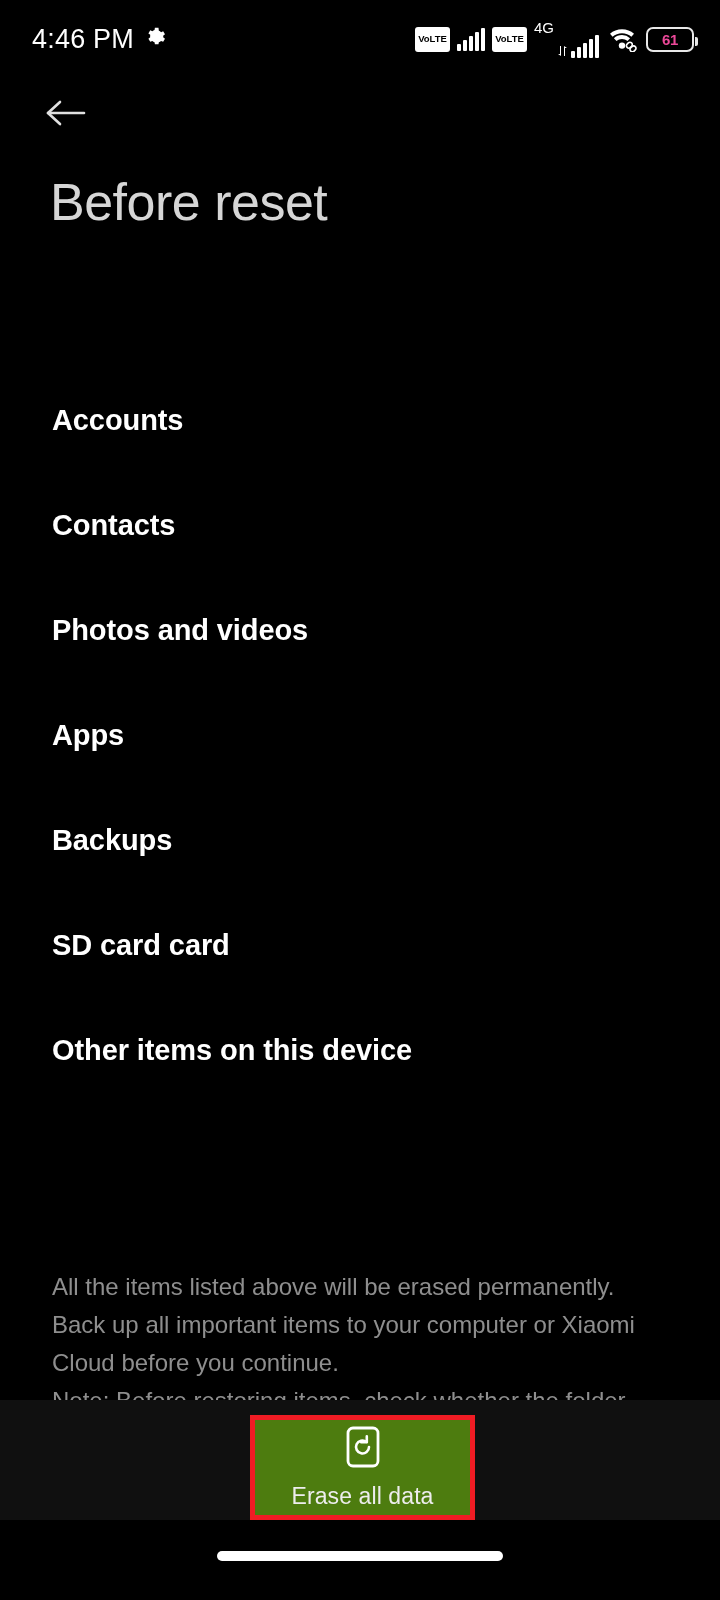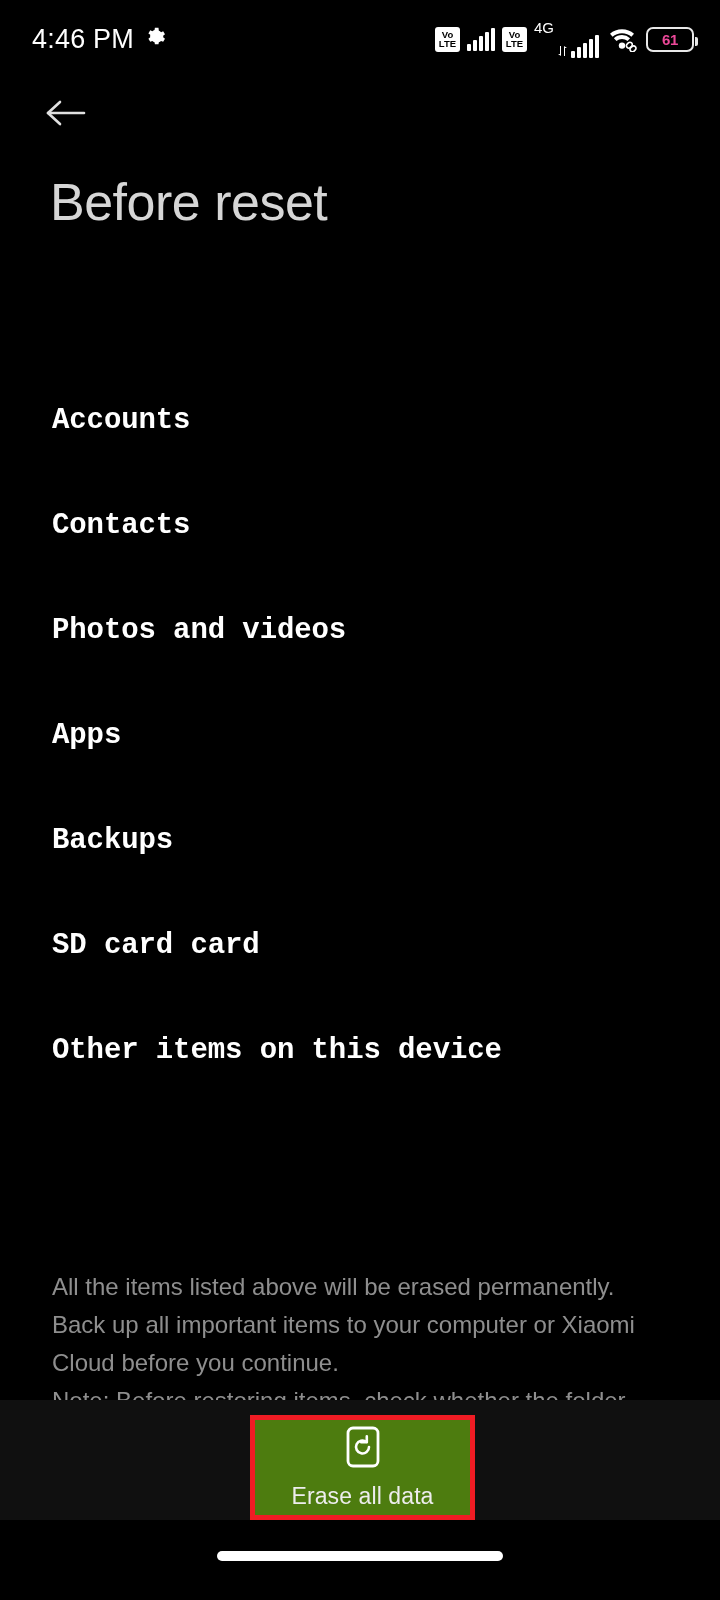--- a/index.html
+++ b/index.html
@@ -27,22 +27,22 @@
   .clock {
     color:#ffffff; font-size:27px; font-weight:500;
     letter-spacing:0.2px;
   }
   .gear-icon { display:block; }
   .status-right { display:flex; align-items:center; gap:7px; }
 
   .volte-badge {
     background:#ffffff; color:#000000;
     border-radius:3px;
-    width:25px; height:25px;
-    display:flex; flex-direction:column;
+    width:35px; height:25px;
+    display:flex; 
     align-items:center; justify-content:center;
     line-height:1;
   }
   .volte-badge span:nth-child(1){ font-size:9.5px; font-weight:700; }
   .volte-badge span:nth-child(2){ font-size:9.5px; font-weight:700; }
 
   .bars { display:flex; align-items:flex-end; gap:2px; height:24px; }
   .bars i { display:block; width:4px; background:#ffffff; border-radius:1px; }
   .bars i.b1{ height:7px; } .bars i.b2{ height:11px; }
   .bars i.b3{ height:15px; } .bars i.b4{ height:19px; }
@@ -86,21 +86,21 @@
     line-height:1;
   }
   #section-header {
     position:absolute; left:52px; top:302px;
     color:#8a8a8a;
     font-size:23px; font-weight:400;
     letter-spacing:0.4px;
   }
 
   
-  #erase-list { position:absolute; left:0; top:368px; width:682px;font-family:Liberation Mono, monospace; }
+  #erase-list { position:absolute; left:0; top:368px; width:682px; }
   .list-item {
     height:105px;
     padding-left:52px;
     display:flex; align-items:center;
   }
   .list-item-label {
     color:#ffffff;
     font-size:29px; font-weight:700;
     letter-spacing:-0.1px;
   }

